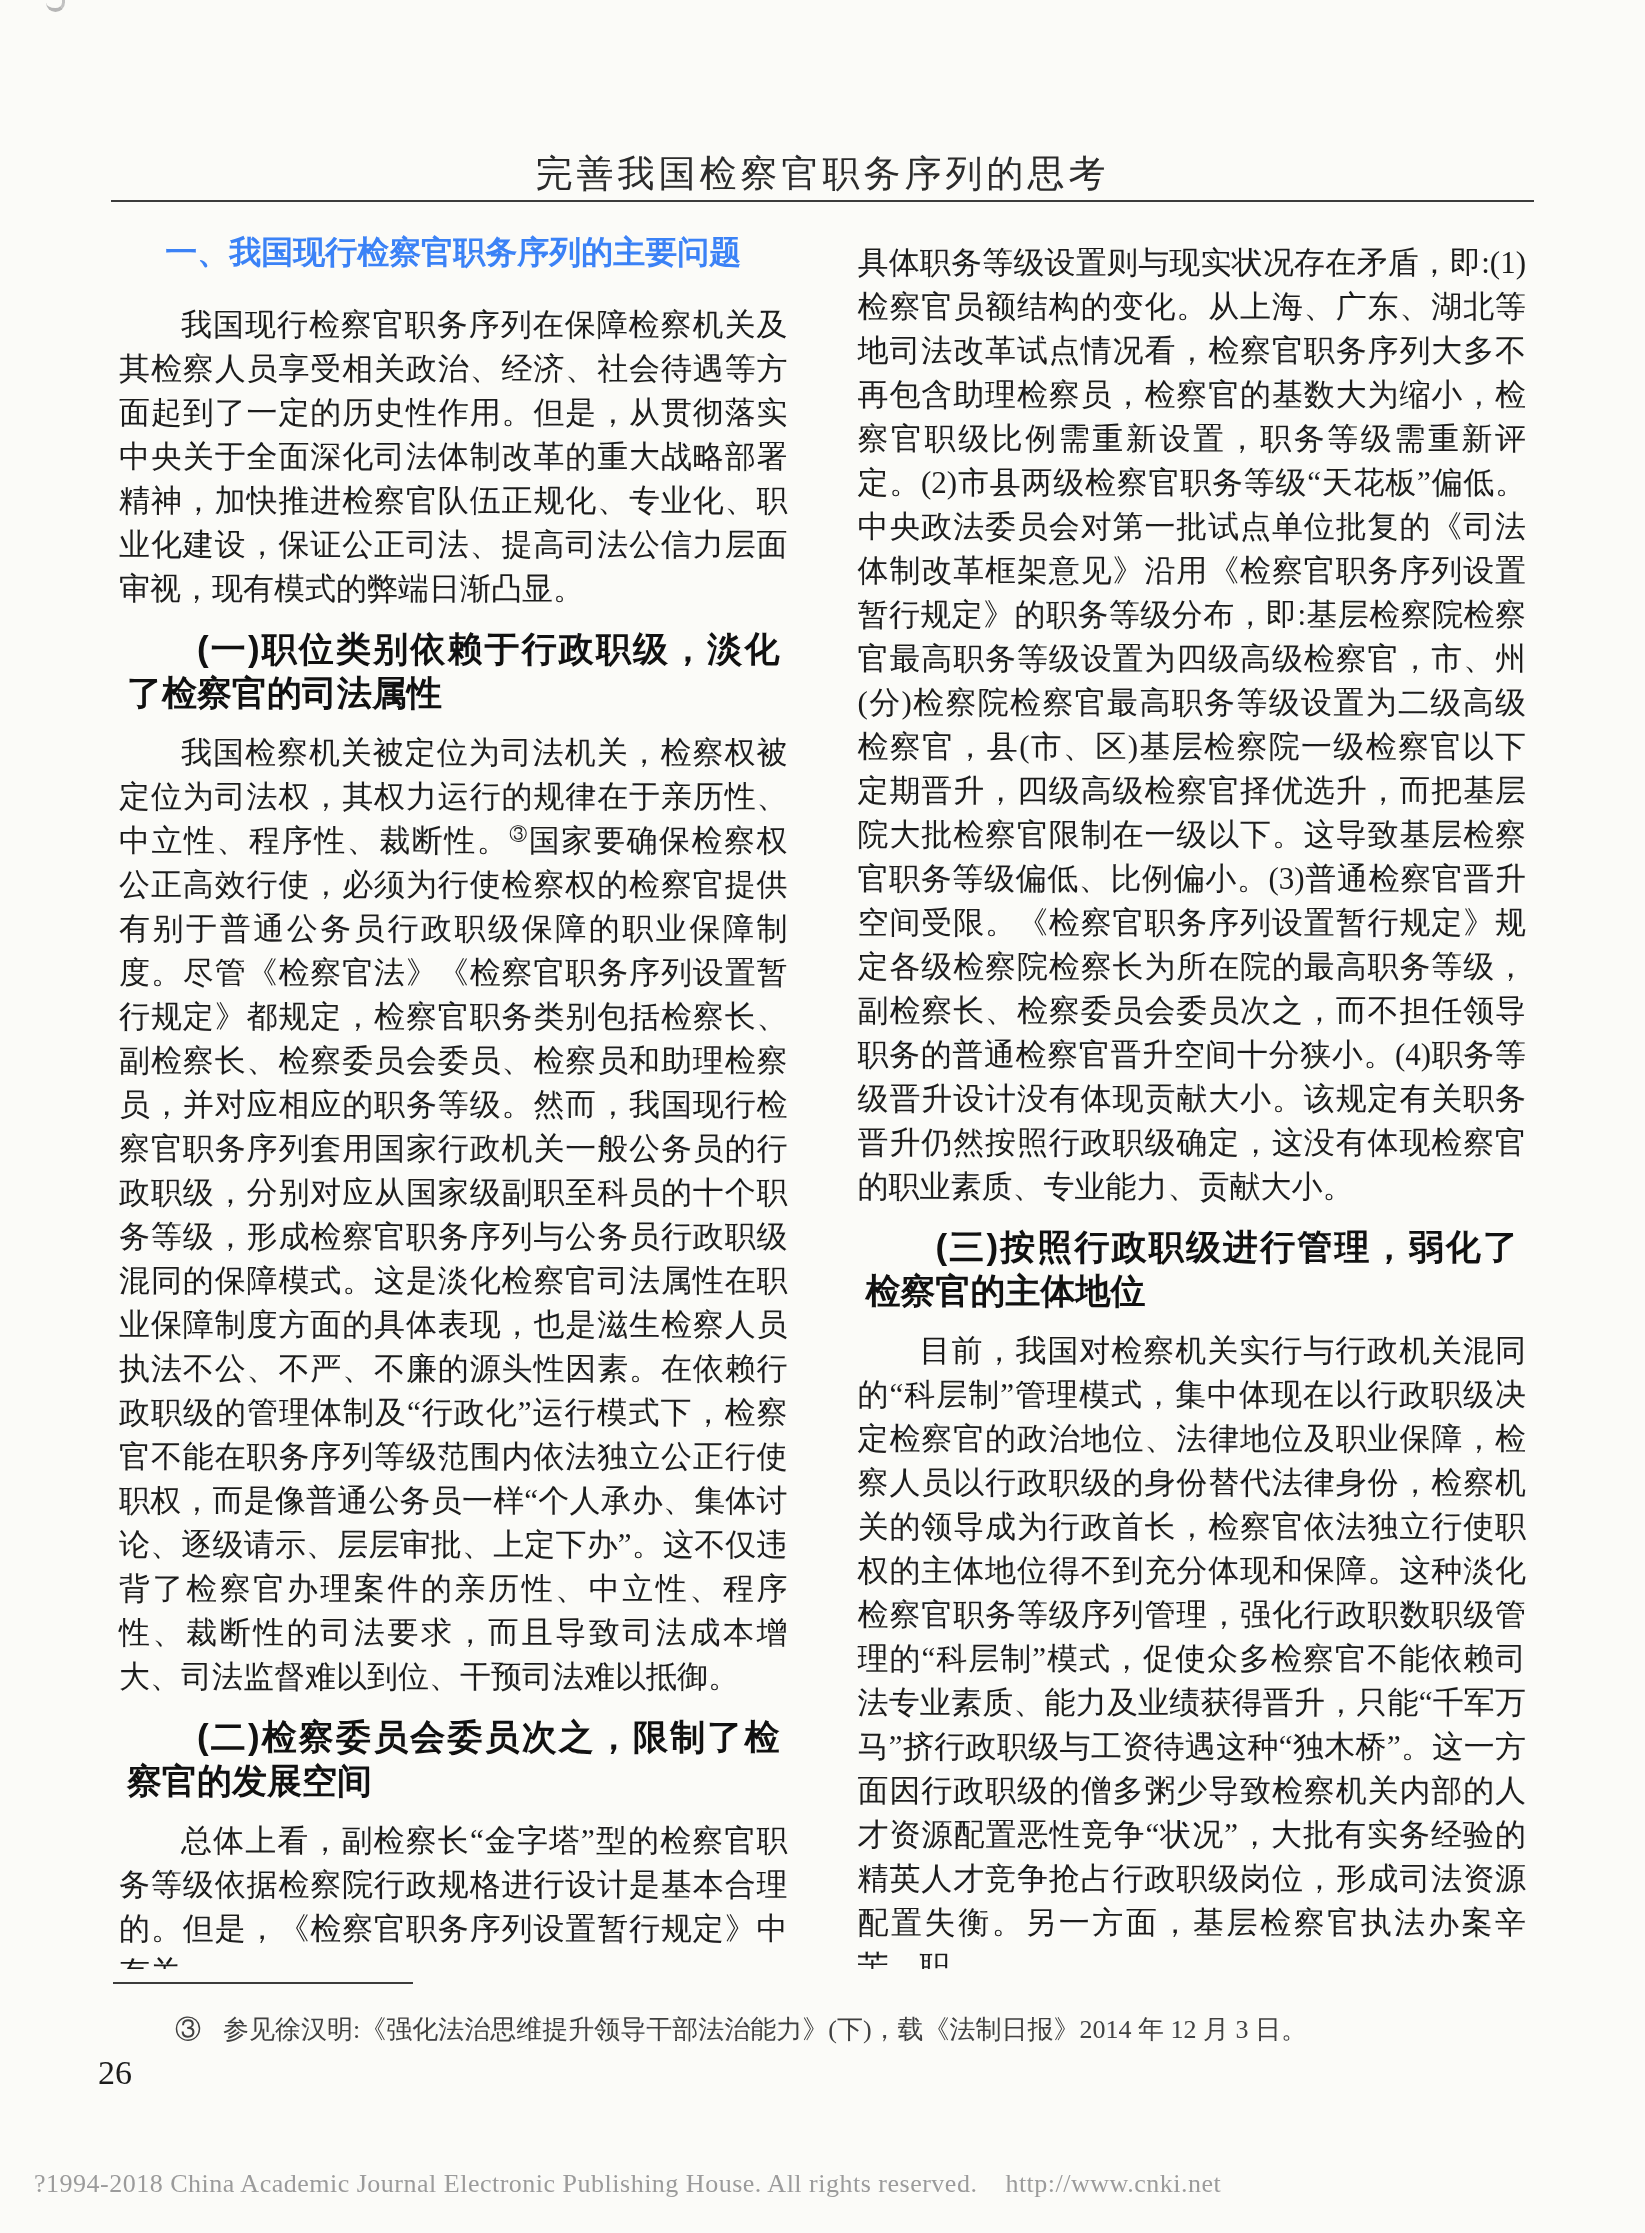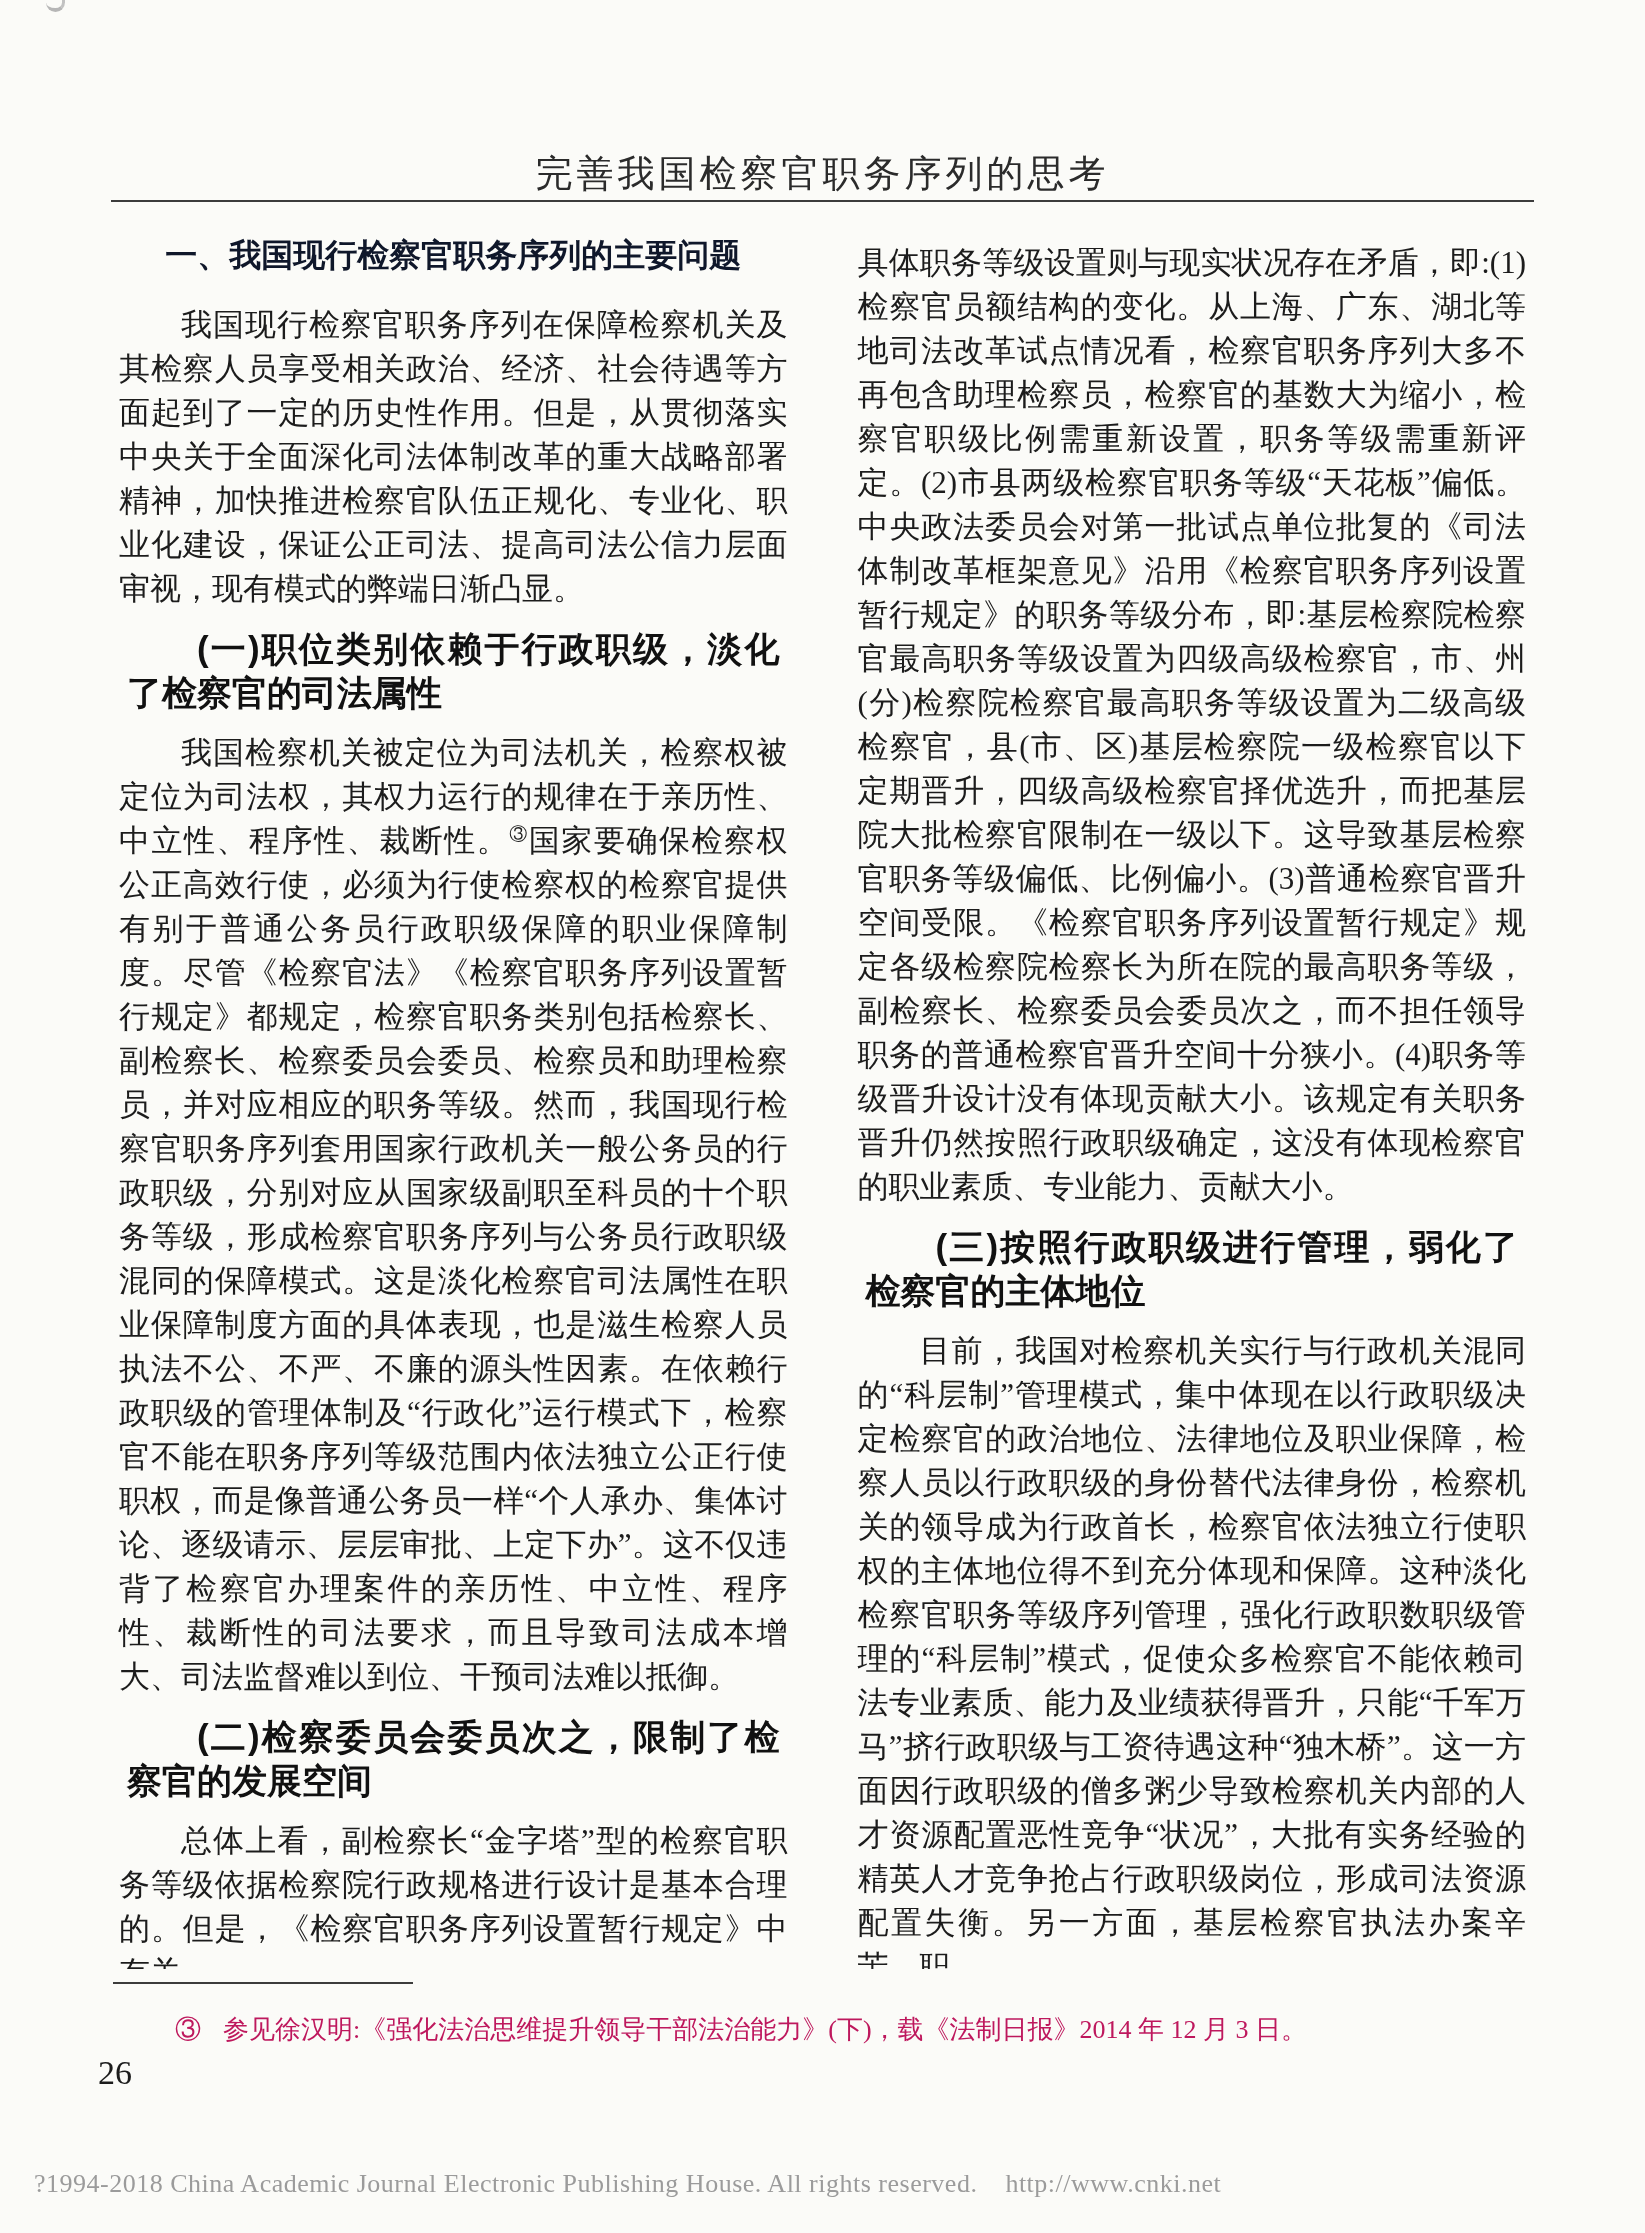--- a/index.html
+++ b/index.html
@@ -57,26 +57,26 @@
     gap: 54px;
   }
   .col {
     width: 685px;
     font-size: 31px;
     line-height: 44px;
     text-align: justify;
     text-justify: inter-ideograph;
   }
   .sec-heading {
-    font-family: Liberation Serif, serif;
+    font-family: Liberation Mono, monospace;
     font-weight: bold;
     font-size: 32px;
     text-align: center;
     margin: 0 0 26px 0;
-    color: #0f172a;
+    color: #3b82f6;
   }
   .sub-heading {
     font-family: "Liberation Sans", "DejaVu Sans", sans-serif;
     font-weight: bold;
     font-size: 35px;
     margin: 16px;
     text-indent: 2em;
     color: #111;
   }
   p.body-para {
@@ -99,21 +99,21 @@
     height: 2px;
     background: #3c3c3c;
   }
   .footnote {
     position: absolute;
     left: 175px;
     top: 2012px;
     width: 1333px;
     font-size: 26px;
     line-height: 36px;
-    color: #be185d;
+    color: #404040;
     white-space: nowrap;
   }
   .footnote .fn-marker { margin-right: 22px; }
   .page-number {
     position: absolute;
     left: 98px;
     top: 2054px;
     font-size: 34px;
     color: #1c1c1c;
   }

